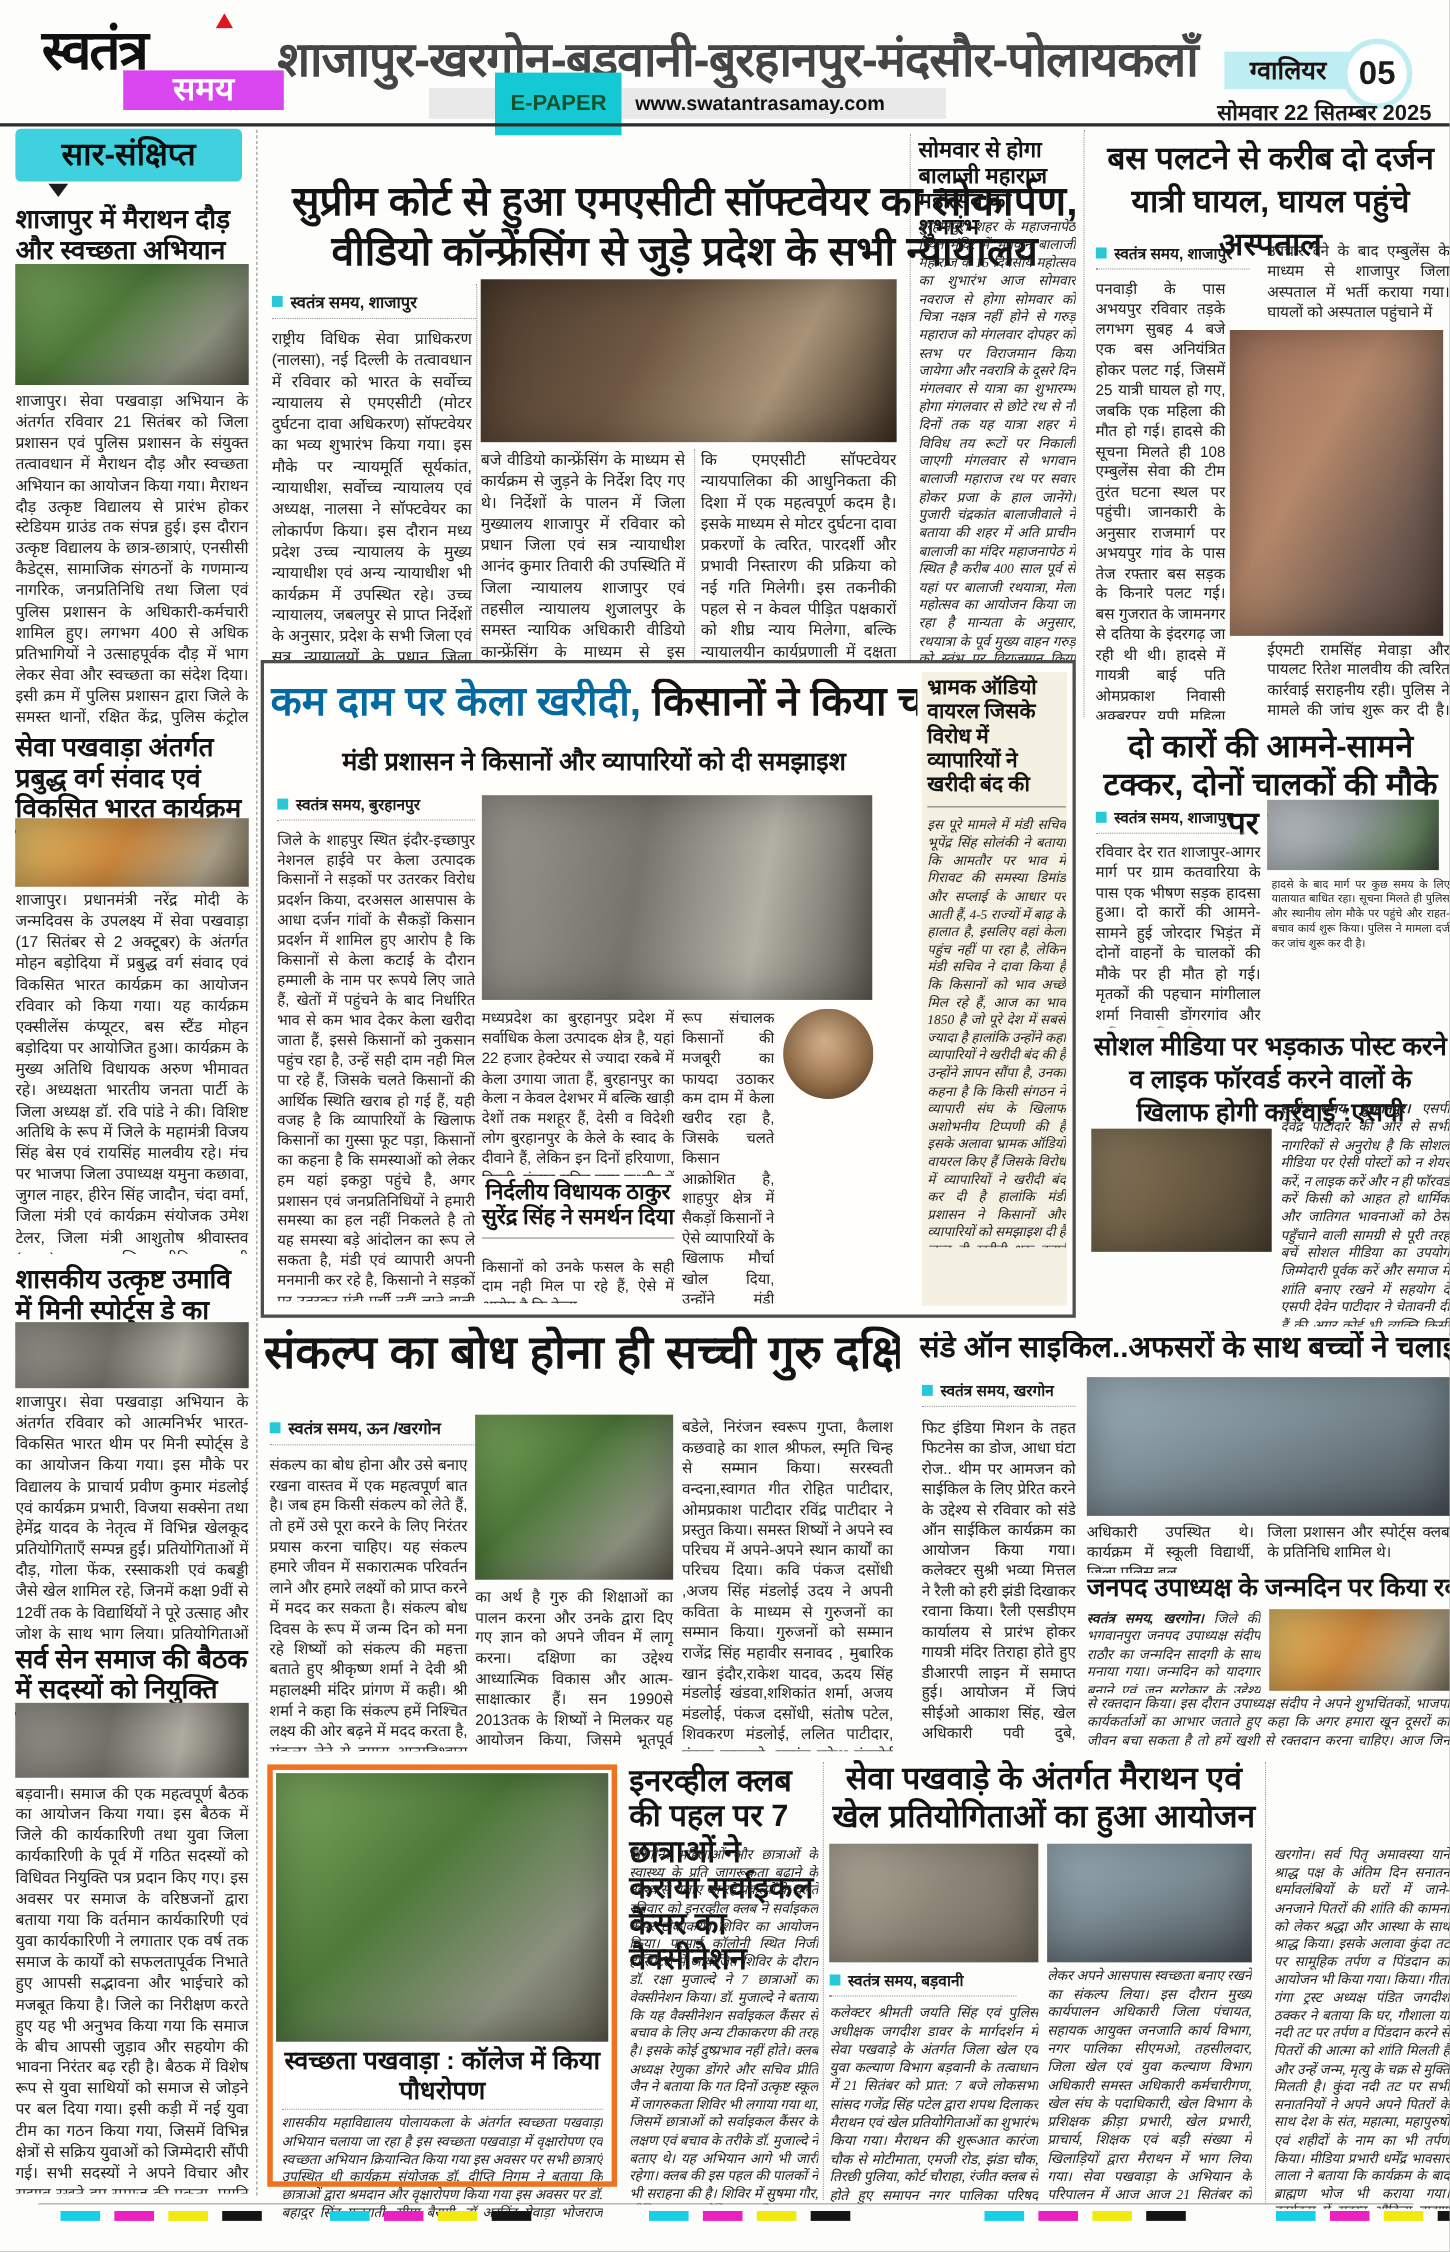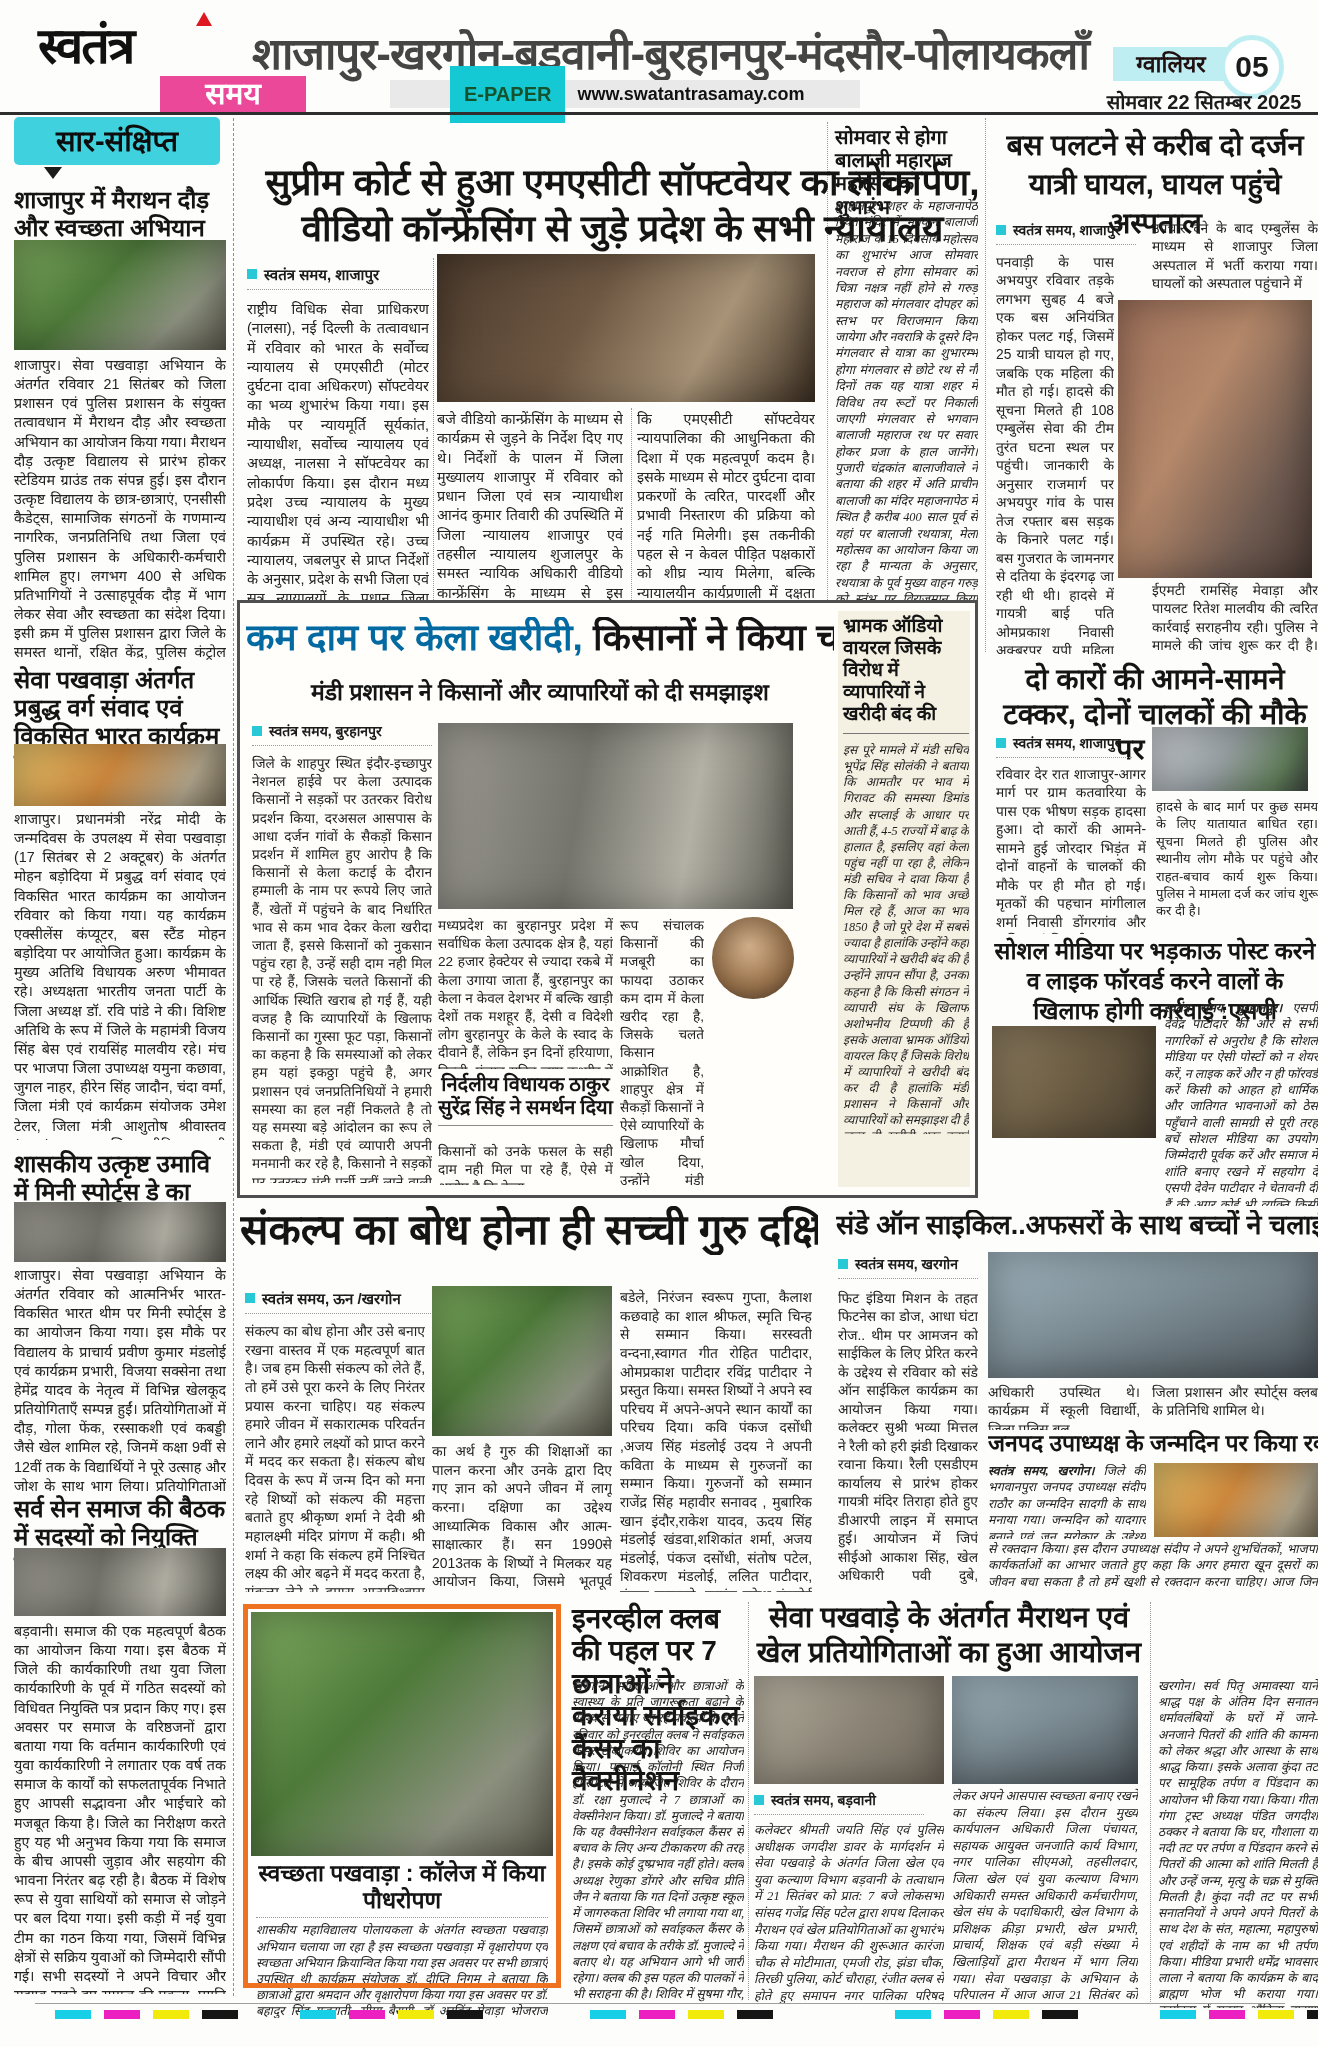--- a/index.html
+++ b/index.html
@@ -31,21 +31,21 @@
   .sidebox{background:#f5f1e2;}
   .nowrap{white-space:nowrap;overflow:hidden;}
 </style>
 </head>
 <body>
 
 <div id="page">
 
   <div class="abs" style="left:38px;top:10px;width:220px;height:66px;font-weight:800;font-size:50px;letter-spacing:-2px;color:#101010;">स्वतंत्र</div>
   <div class="abs" style="left:196px;top:12px;width:16px;height:14px;background:#dd1820;clip-path:polygon(0 100%,50% 0,100% 100%);"></div>
-  <div class="abs center" style="left:112px;top:76px;width:146px;height:36px;background:#ec4899;color:#fff;font-weight:800;font-size:30px;line-height:36px;margin-left:48px;">समय</div>
+  <div class="abs center" style="left:112px;top:64px;width:146px;height:36px;background:#d946ef;color:#fff;font-weight:800;font-size:30px;line-height:36px;">समय</div>
   <div class="abs nowrap" style="left:252px;top:22px;width:848px;font-weight:800;font-size:44px;color:#454545;letter-spacing:-1px;">शाजापुर-खरगोन-बड़वानी-बुरहानपुर-मंदसौर-पोलायकलाँ</div>
   <div class="abs center" style="left:1113px;top:47px;width:116px;height:34px;background:#bfeef2;font-weight:800;font-size:23px;line-height:34px;color:#201010;">ग्वालियर</div>
   <div class="abs center" style="left:1220px;top:35px;width:54px;height:54px;background:#fff;border:5px solid #bfeef2;border-radius:50%;font-weight:800;font-size:30px;line-height:54px;">05</div>
   <div class="abs center nowrap" style="left:1090px;top:88px;width:228px;font-weight:800;font-size:20px;">सोमवार 22 सितम्बर 2025</div>
   <div class="abs" style="left:390px;top:80px;width:470px;height:28px;background:#e9e9e9;display:flex;align-items:center;">
     <span style="background:#15c9d4;color:#14532d;font-weight:800;font-size:20px;padding:17px 14px;margin-left:60px;">E-PAPER</span>
     <span style="font-weight:700;font-size:18px;margin-left:12px;color:#111;">www.swatantrasamay.com</span>
   </div>
   <div class="abs" style="left:0;top:112px;width:1318px;height:3px;background:#2e2e2e;"></div>
 
@@ -123,21 +123,21 @@
     </div>
   </div>
 
   <div class="abs head center" style="left:992px;top:662px;width:326px;font-size:29px;line-height:1.2;">दो कारों की आमने-सामने टक्कर, दोनों चालकों की मौके पर मौत</div>
   <div class="abs byline" style="left:996px;top:733px;width:136px;font-size:14px;">
       <span class="sq"></span>
       <span>स्वतंत्र समय, शाजापुर</span>
     </div>
   <div class="abs photo ph-car" style="left:1152px;top:727px;width:156px;height:64px;"></div>
   <div class="abs body-s" style="left:996px;top:766px;width:150px;height:168px;font-size:13.8px;">रविवार देर रात शाजापुर-आगर मार्ग पर ग्राम कतवारिया के पास एक भीषण सड़क हादसा हुआ। दो कारों की आमने-सामने हुई जोरदार भिड़ंत में दोनों वाहनों के चालकों की मौके पर ही मौत हो गई। मृतकों की पहचान मांगीलाल शर्मा निवासी डोंगरगांव और वाहिद खां निवासी ग्राम दुपाड़ा के रूप में की गई है।</div>
-  <div class="abs body-s" style="left:1156px;top:798px;width:162px;height:138px;font-size:13px;">हादसे के बाद मार्ग पर कुछ समय के लिए यातायात बाधित रहा। सूचना मिलते ही पुलिस और स्थानीय लोग मौके पर पहुंचे और राहत-बचाव कार्य शुरू किया। पुलिस ने मामला दर्ज कर जांच शुरू कर दी है।</div>
+  <div class="abs body-s" style="left:1156px;top:798px;width:162px;height:138px;font-size:10px;">हादसे के बाद मार्ग पर कुछ समय के लिए यातायात बाधित रहा। सूचना मिलते ही पुलिस और स्थानीय लोग मौके पर पहुंचे और राहत-बचाव कार्य शुरू किया। पुलिस ने मामला दर्ज कर जांच शुरू कर दी है।</div>
 
   <div class="abs head center" style="left:992px;top:936px;width:326px;font-size:23.5px;line-height:1.28;">सोशल मीडिया पर भड़काऊ पोस्ट करने व लाइक फॉरवर्ड करने वालों के खिलाफ होगी कार्रवाई :एसपी</div>
   <div class="abs" style="left:992px;top:1000px;width:326px;height:206px;overflow:hidden;">
     <div class="photo ph-police" style="float:left;width:164px;height:112px;margin:26px 8px 4px 0;"></div>
     <div class="body-i" style="font-size:12.4px;">
       <b>स्वतंत्र समय, बुरहानपुर।</b><span> एसपी देवेंद्र पाटीदार की ओर से सभी नागरिकों से अनुरोध है कि सोशल मीडिया पर ऐसी पोस्टों को न शेयर करें, न लाइक करें और न ही फॉरवर्ड करें किसी को आहत हो धार्मिक और जातिगत भावनाओं को ठेस पहुँचाने वाली सामग्री से पूरी तरह बचें सोशल मीडिया का उपयोग जिम्मेदारी पूर्वक करें और समाज में शांति बनाए रखने में सहयोग दें एसपी देवेन पाटीदार ने चेतावनी दी हैं की अगर कोई भी व्यक्ति किसी भी प्रकार की गतिविधियों को अंजाम देता है तो अंजाम देने वालों के खिलाफ बीएनएस और सूचना प्रौद्योगिकी अधिनियम (IT Act) के तहत सख्त कानूनी कार्रवाई की जाएगी। पुलिस की सोशल मीडिया सेल लगातार ऐसे भड़काऊ और आपत्तिजनक पोस्टों पर नजर रख रही है प्रत्येक थाना स्तर पर सोशल मीडिया मॉनिटरिंग सेल के माध्यम से क्षेत्र में ऑनलाइन गतिविधियों पर सतत निगरानी की जा रही है यदि आपके संज्ञान में ऐसी कोई पोस्ट या गतिविधि आती हैं तो तुरंत नजदीकी थाना में स्थापित साइबर हेल्प डेस्क एवं साइबर सेल को सूचित करें जागरूक बने सुरक्षित रहें।</span>
     </div>
   </div>
 
   <div class="abs head center nowrap" style="left:836px;top:1210px;width:482px;font-size:27px;">संडे ऑन साइकिल..अफसरों के साथ बच्चों ने चलाई साइकिल</div>

